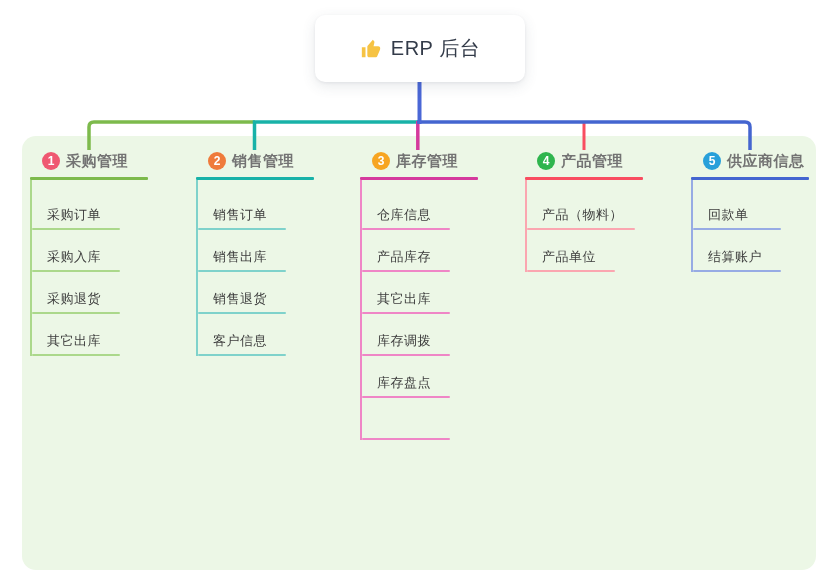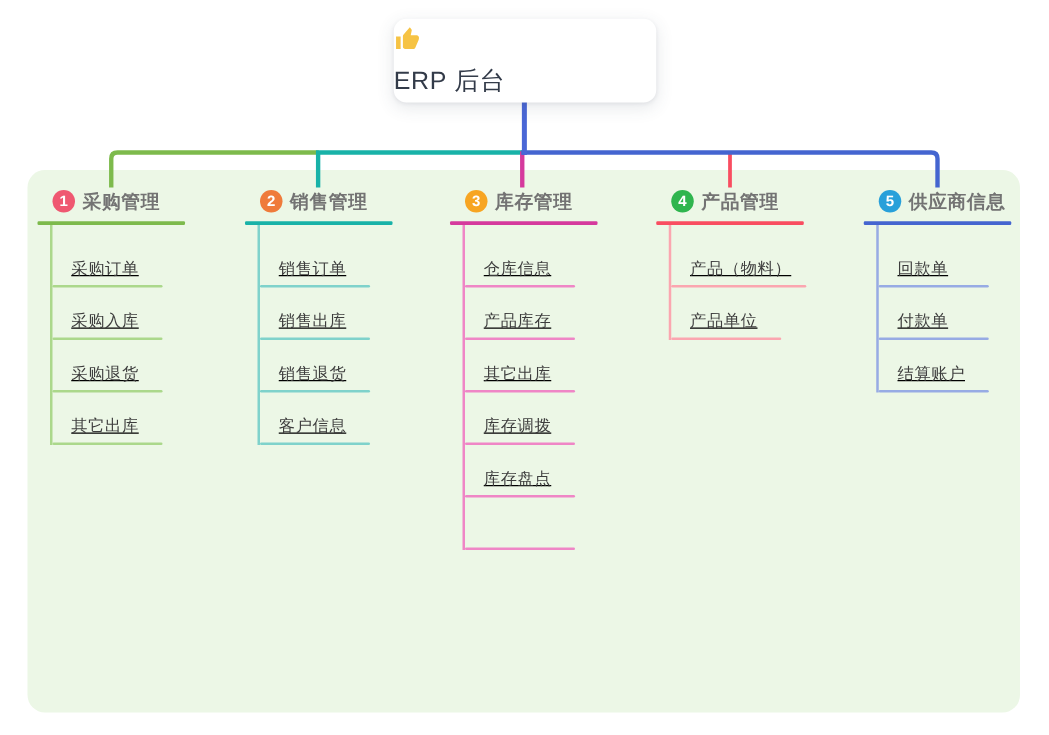--- a/index.html
+++ b/index.html
@@ -6,31 +6,31 @@
   body{font-family:"Liberation Sans","DejaVu Sans",sans-serif;}
   .canvas{position:relative;width:839px;height:588px;overflow:hidden;background:#ffffff;}
 
   .panel{position:absolute;left:22px;top:136px;width:794px;height:434px;
          background:#ecf7e6;border-radius:14px;z-index:0;}
 
   .wires{position:absolute;left:0;top:0;width:839px;height:588px;z-index:1;pointer-events:none;}
 
   .root-card{position:absolute;left:315px;top:15px;width:210px;height:67px;background:#ffffff;
              border-radius:10px;box-shadow:0 4px 14px rgba(60,70,90,.12),0 1px 3px rgba(60,70,90,.08);
-             display:flex;align-items:flex-start;justify-content:center;gap:9px;z-index:2;cursor:pointer;flex-direction:column;}
+             display:flex;align-items:center;justify-content:center;gap:9px;z-index:2;cursor:pointer;}
   .root-card .root-label{font-size:20px;font-weight:500;color:#333b49;letter-spacing:.5px;}
   .root-card svg{display:block;}
 
   .branch{position:absolute;top:148px;width:118px;z-index:2;}
   .branch-title{display:flex;align-items:center;gap:6px;height:26px;padding-left:12px;cursor:pointer;}
   .badge{width:18px;height:18px;border-radius:50%;background:var(--bc);color:#fff;font-size:12px;
          font-weight:700;display:flex;align-items:center;justify-content:center;flex:0 0 18px;line-height:1;}
   .branch-title .t{font-size:15px;font-weight:700;color:#737373;white-space:nowrap;letter-spacing:.5px;}
   .branch-underline{height:3px;background:var(--c);margin-top:3px;border-radius:1px;}
-  .subtree{border-left:2px solid var(--lc);margin-left:10px;text-decoration:underline;}
+  .subtree{border-left:2px solid var(--lc);}
   .sub-item{height:42px;display:flex;flex-direction:column;justify-content:flex-end;align-items:flex-start;
             width:fit-content;min-width:88px;cursor:pointer;}
   .sub-item:first-child{height:50px;}
   .sub-label{font-size:13px;color:#3d3d3d;white-space:nowrap;padding:0 12px 4px 15px;letter-spacing:.5px;}
   .sub-underline{height:2px;background:var(--lc);width:100%;align-self:stretch;border-radius:1px;}
 </style>
 </head>
 <body>
 
 <div class="canvas">
@@ -161,23 +161,19 @@
       <span class="badge">5</span>
       <span class="t">供应商信息</span>
     </div>
     <div class="branch-underline"></div>
     <div class="subtree">
       <div class="sub-item">
           <span class="sub-label">回款单</span>
           <span class="sub-underline"></span>
         </div>
       <div class="sub-item">
-          <span class="sub-label">付款单</span>
-          <span class="sub-underline"></span>
-        </div>
-      <div class="sub-item">
           <span class="sub-label">结算账户</span>
           <span class="sub-underline"></span>
         </div>
     </div>
   </div>
 
 </div>
 
 </body></html>

